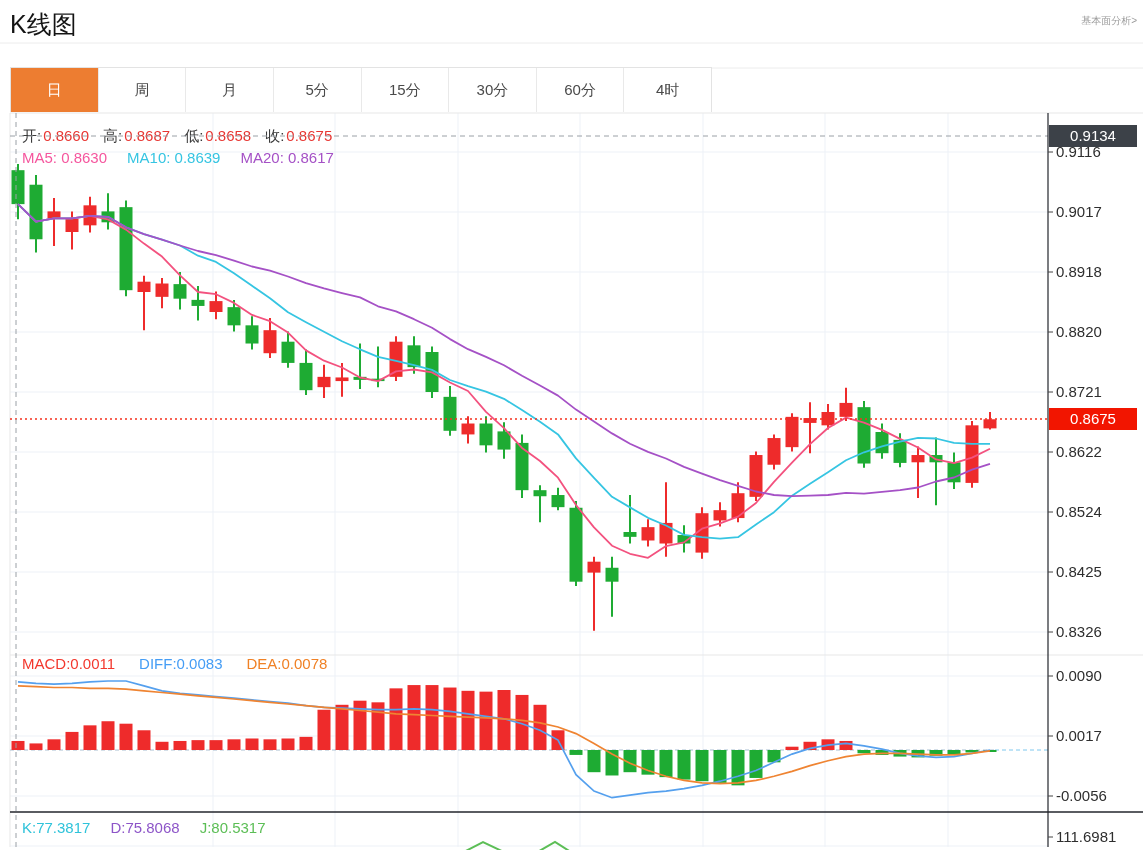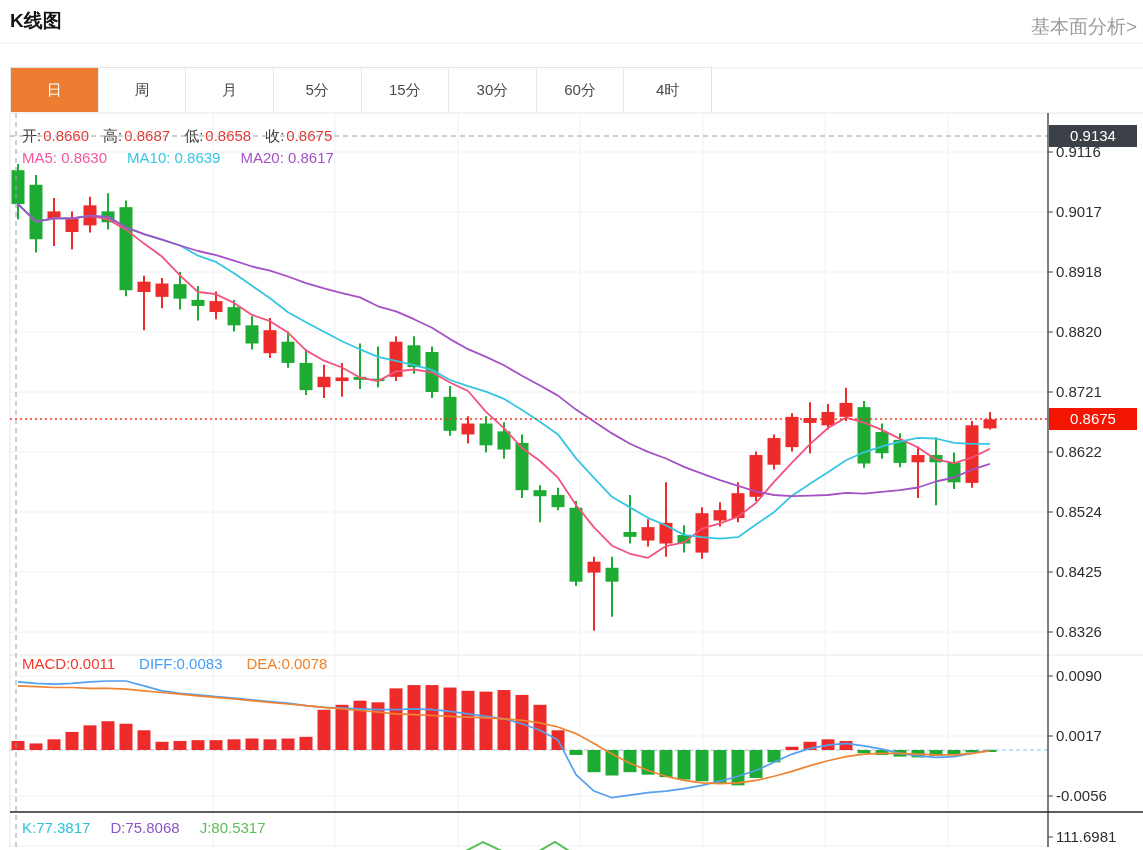--- a/index.html
+++ b/index.html
@@ -1,19 +1,19 @@
 <!DOCTYPE html>
 <html><head>
 <meta charset="utf-8">
 <style>
   html,body{margin:0;padding:0}
   .page{position:relative;width:1143px;height:850px;background:#fff;overflow:hidden;
         font-family:"Liberation Sans","DejaVu Sans",sans-serif}
-  .title{position:absolute;left:10px;top:8px;margin:0;font-size:19px;font-weight:700;color:#141414}
-  .fund-link{position:absolute;right:6px;top:14px;font-size:19px;color:#9b9b9b;cursor:pointer;text-decoration:none}
+  .title{position:absolute;left:10px;top:8px;margin:0;font-size:25px;font-weight:400;color:#141414}
+  .fund-link{position:absolute;right:6px;top:14px;font-size:10px;color:#9b9b9b;cursor:pointer;text-decoration:none}
   .tabs{position:absolute;left:10px;top:67px;width:702px;height:45px;display:flex;
         background:#fff;border:1px solid #e3e3e3;border-bottom:0;box-sizing:border-box;z-index:2}
   .tab{flex:1;display:flex;align-items:center;justify-content:center;font-size:15px;color:#4a4a4a;
        border-right:1px solid #e9e9e9;cursor:pointer;user-select:none}
   .tab:last-child{border-right:none}
   .tab.active{background:#ed7d31;color:#fff}
   #chart-svg{position:absolute;left:0;top:0;z-index:1}
 </style>
 </head>
 <body>

